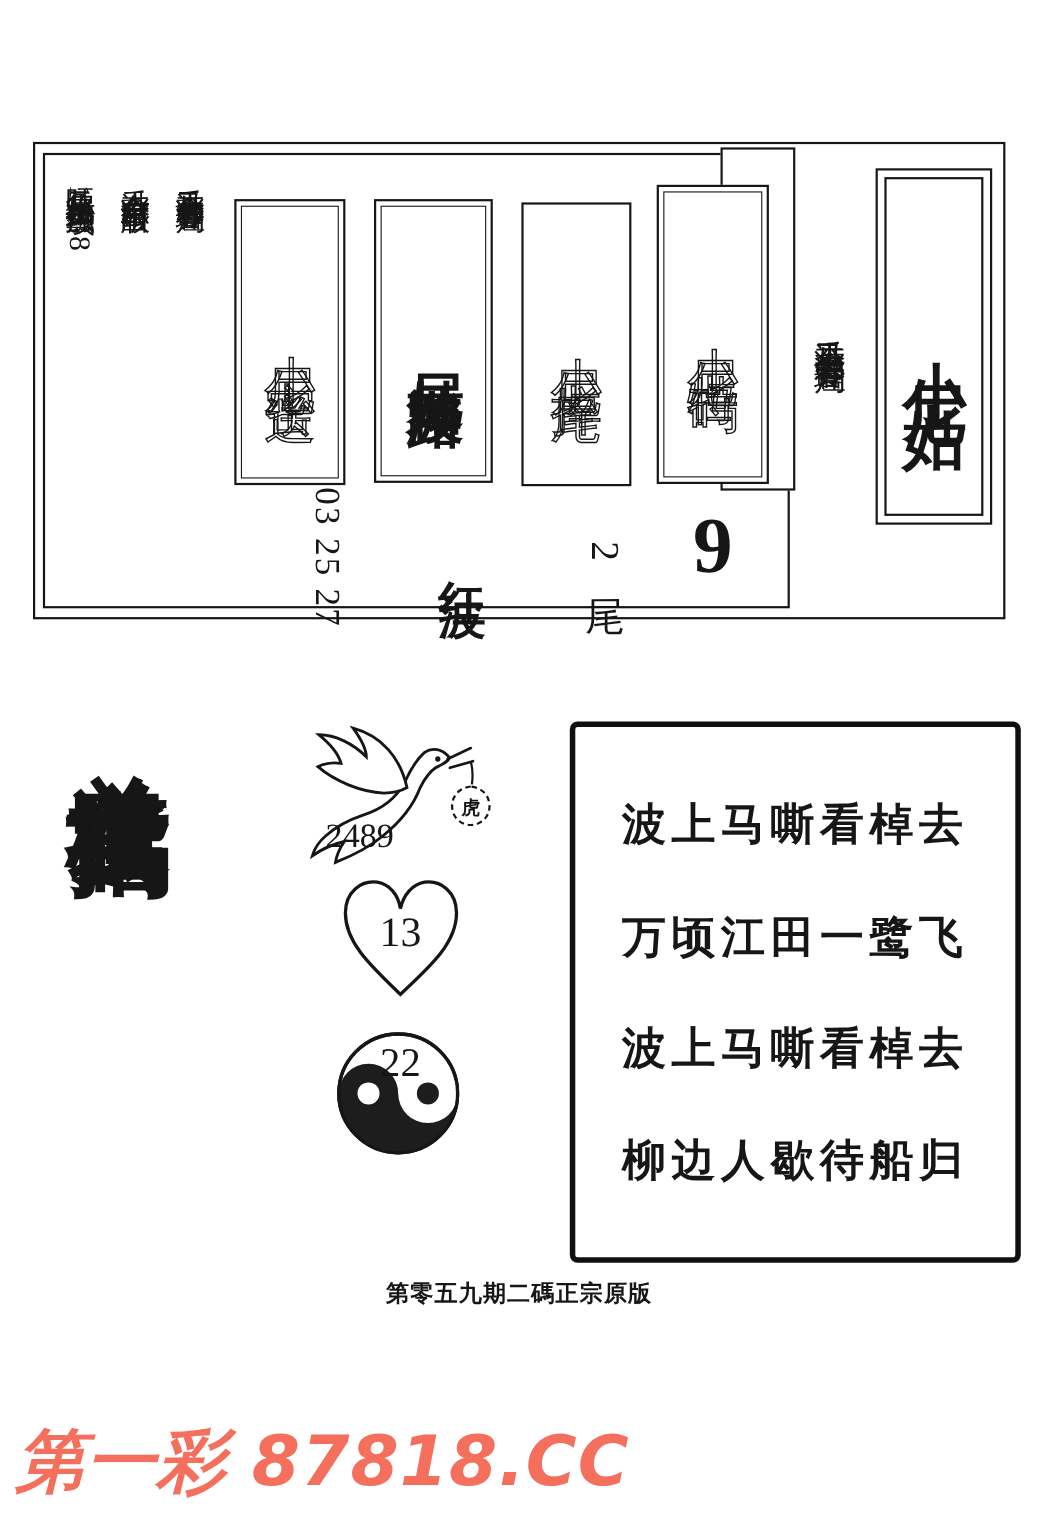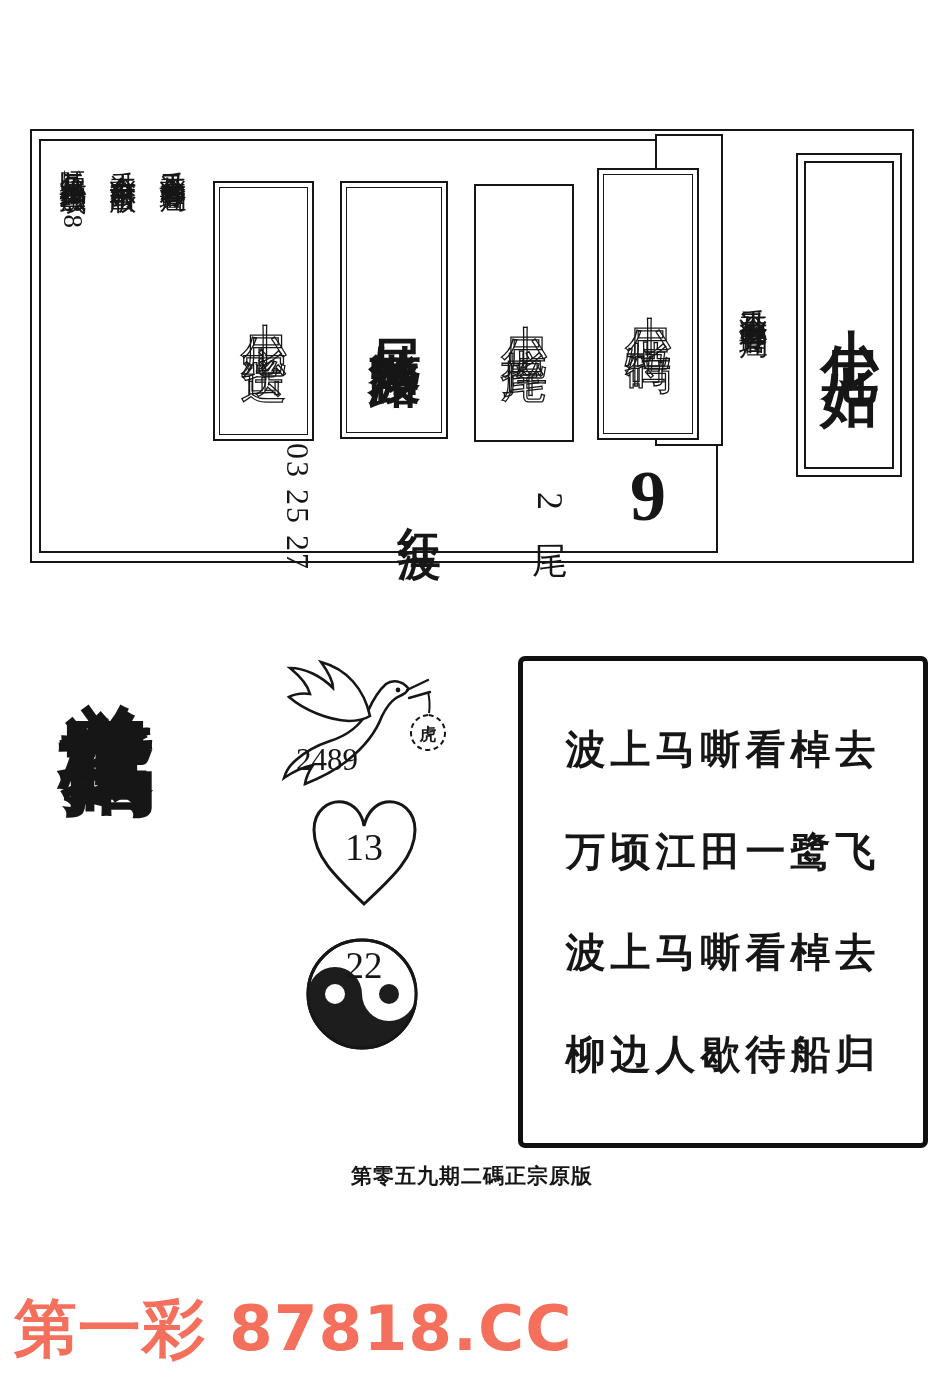--- a/index.html
+++ b/index.html
@@ -41,21 +41,21 @@
   .issue{left:758px;top:514px;width:134px;text-align:center;font-size:30px;}
   
   .main-title{left:57px;top:627px;height:535px;font-size:95px;font-weight:900;letter-spacing:6px;
               font-family:"DejaVu Sans","Liberation Sans",sans-serif;line-height:1.08;}
   .poem-box{left:518px;top:656px;width:410px;height:492px;border:5px solid #101010;border-radius:7px;
             box-sizing:border-box;display:flex;flex-direction:column;justify-content:space-evenly;
             align-items:center;padding:14px 0;}
   .poem-line{font-size:40px;font-weight:700;letter-spacing:5px;white-space:nowrap;}
   .caption{left:272px;top:1162px;width:400px;text-align:center;font-size:21px;font-weight:700;letter-spacing:1px;}
   .banner{left:14px;top:1286px;font-size:63px;font-weight:900;letter-spacing:1px;
-          font-family:"DejaVu Sans","Liberation Sans",sans-serif;color:#f4705c;white-space:nowrap;}
+          font-family:"DejaVu Sans","Liberation Sans",sans-serif;color:#f4705c;white-space:nowrap;font-style:italic;}
   svg text{font-family:"Liberation Serif","DejaVu Serif",serif;fill:#161616;}
 </style>
 </head>
 <body>
 
 <div class="page">
 
   <div class="abs outer-frame"></div>
   <div class="abs inner-frame"></div>
 

